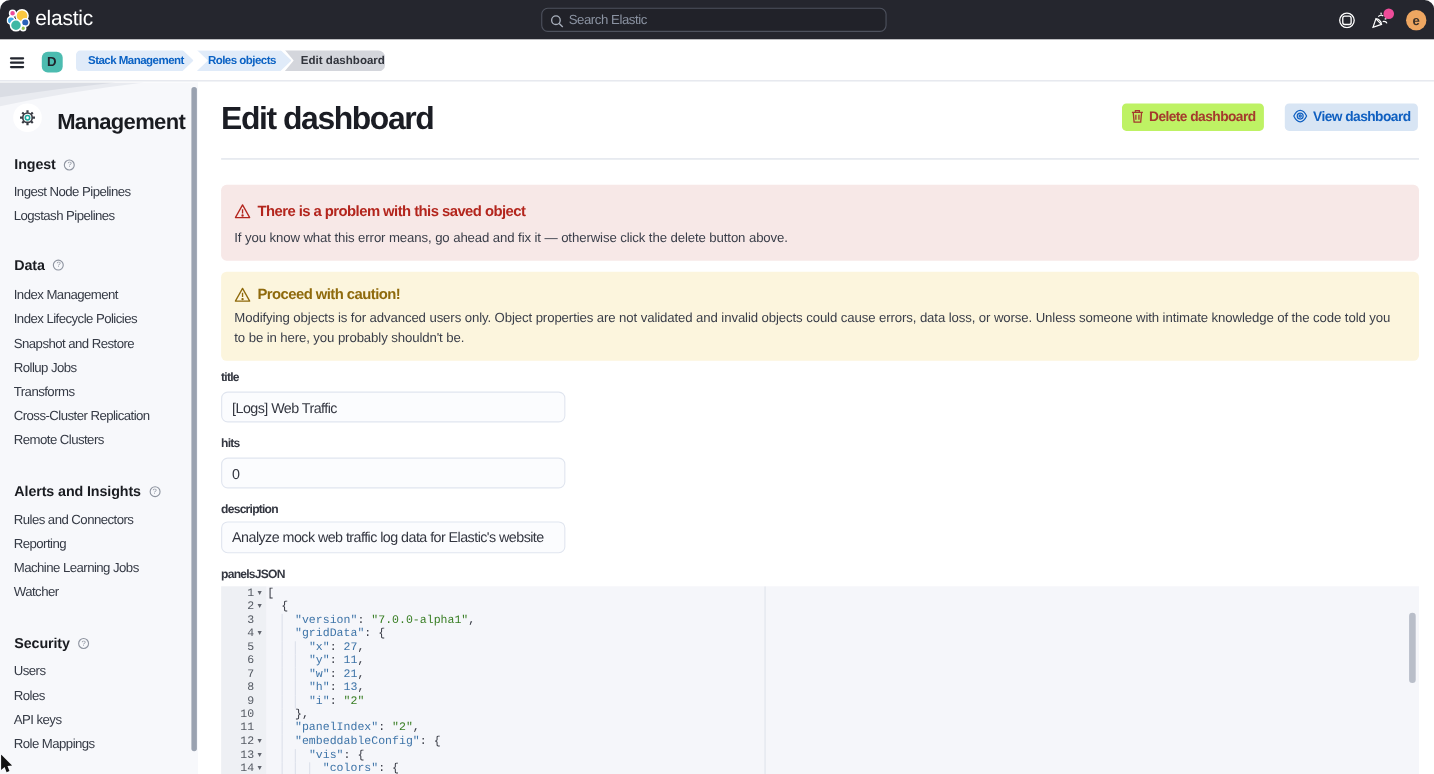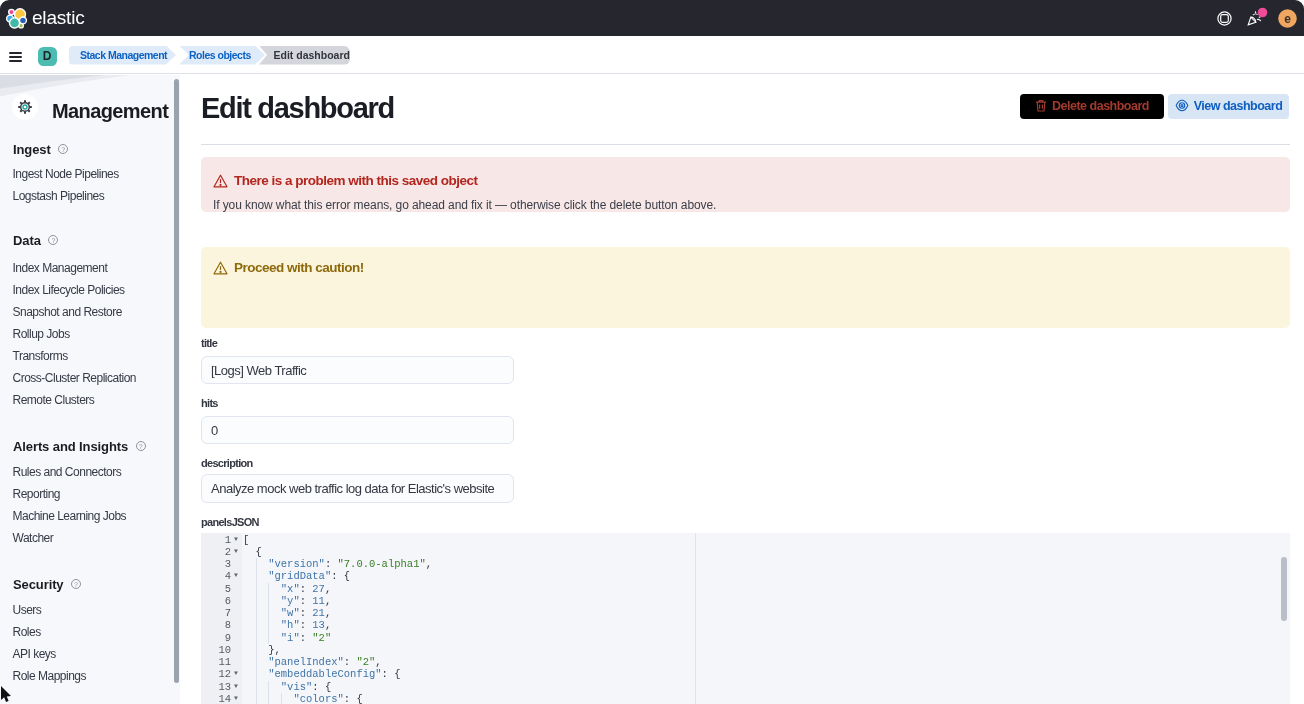--- a/index.html
+++ b/index.html
@@ -27,28 +27,28 @@
   #gearc { left:12px; top:94px; width:26px; height:26px; background:#fff; border-radius:50%; }
   #mgmt { left:52px; top:100px; font-size:20px; font-weight:bold; color:#1a1c21; letter-spacing:-0.6px; }
   .navhead { position:absolute; left:13px; font-size:13px; font-weight:bold; color:#1a1c21; letter-spacing:-0.1px; }
   .navitem { position:absolute; left:12.5px; font-size:12px; color:#353a45; letter-spacing:-0.5px; }
   .qm { display:inline-block; width:10px; height:10px; border:1px solid #8d939f; border-radius:50%; color:#8d939f; font-size:7px; font-weight:normal; text-align:center; line-height:9px; vertical-align:2px; margin-left:4px; }
 
   
   #main { left:180px; top:75px; width:1124px; height:629px; background:#fff; }
   #h1 { left:21px; font-size:29px; font-weight:bold; color:#1b1d24; letter-spacing:-1.3px; }
   .btn { position:absolute; top:18.5px; height:25px; border-radius:4px; font-size:12.5px; font-weight:bold; letter-spacing:-0.5px; line-height:25px; text-align:center; }
-  #btndel { left:840px; width:144px; background:#000000; color:#a43a2d; }
+  #btndel { left:840px; width:129px; background:#bef264; color:#a43a2d; }
   #btnview { left:988px; width:121px; background:#d8e5f4; color:#0f5fc0; }
   #divider { left:21px; top:68.5px; width:1089px; height:1px; background:#d8dde6; }
 
   .callout { position:absolute; left:21px; width:1089px; border-radius:5px; }
   .callout .ct { position:absolute; left:33px; font-size:13.5px; font-weight:bold; letter-spacing:-0.5px; }
   .callout .cb { position:absolute; left:12px; font-size:12px; color:#3a3e49; letter-spacing:-0.1px; line-height:18.4px; }
-  #cerr { top:82px; height:55px; background:#f7e8e7; }
+  #cerr { top:93px; height:69px; background:#f7e8e7; }
   #cerr .ct { color:#b3251d; }
   #cwarn { top:172px; height:81px; background:#fcf5dd; }
   #cwarn .ct { color:#8f6a0c; }
   .wicon { position:absolute; left:12px; }
 
   .flabel { position:absolute; left:21px; font-size:11px; font-weight:bold; color:#343741; letter-spacing:-0.7px; }
   .finput { position:absolute; left:21px; width:313px; height:28.5px; background:#fbfcfe; border:1px solid #e0e5ef; border-radius:6px; font-size:13px; color:#343741; line-height:27px; padding-left:9px; letter-spacing:-0.5px; }
 
   
   #editor { left:21px; top:458px; width:1089px; height:171px; background:#f5f6fa; overflow:hidden; }
@@ -71,20 +71,27 @@
     <g stroke="#fff" stroke-width="2">
       <circle cx="20.4" cy="10.6" r="8.0" fill="#fcc73f"></circle>
       <circle cx="7.9" cy="7.4" r="4.0" fill="#ee4c9a"></circle>
       <circle cx="5.9" cy="16.8" r="5.0" fill="#43a8e8"></circle>
       <circle cx="24.7" cy="19.5" r="5.0" fill="#2b62b8"></circle>
       <circle cx="21.9" cy="27.1" r="3.3" fill="#95c24c"></circle>
       <circle cx="12.4" cy="23.2" r="7.3" fill="#3fb8a5"></circle>
     </g>
   </svg>
   <div id="logoword" class="abs">elastic</div>
+  <div id="search" class="abs">
+    <svg style="position:absolute;left:7px;top:4.5px" width="13" height="13" viewBox="0 0 13 13" fill="none" stroke="#aab1bd" stroke-width="1.2">
+      <circle cx="5.4" cy="5.4" r="3.9"></circle>
+        <path d="M8.4 8.4 L11.6 11.6"></path>
+    </svg>
+    <span class="ph">Search Elastic</span>
+  </div>
 
   <svg class="abs" style="left:1217px;top:10.5px" width="15" height="15" viewBox="0 0 15 15" fill="none" stroke="#fff" stroke-width="1.2">
     <circle cx="7.5" cy="7.5" r="6.6"></circle>
     <rect x="3.7" y="3.7" width="7.6" height="7.6" rx="1.8"></rect>
   </svg>
 
   <svg class="abs" style="left:1247px;top:10px" width="16" height="16" viewBox="0 0 16 16" fill="none" stroke="#fff" stroke-width="1.1">
     <path d="M3.8 7.2 L1.2 14.8 L8.8 12.2 Z"></path>
     <path d="M3.8 7.2 C5.6 6.9 9 9 8.8 12.2"></path>
     <path d="M6 5.2 C7.2 3.8 9.4 3.6 10.6 4.6"></path>
@@ -180,20 +187,21 @@
       <div class="cb" style="top:39px">If you know what this error means, go ahead and fix it — otherwise click the delete button above.</div>
     </div>
 
     <div id="cwarn" class="callout">
       <svg class="wicon" style="top:13.5px" width="15" height="14" viewBox="0 0 15 14" fill="none" stroke="#8f6a0c" stroke-width="1.2">
         <path d="M7.5 1.2 L14 12.8 H1 Z" stroke-linejoin="round"></path>
         <path d="M7.5 5.2 V9"></path>
           <circle cx="7.5" cy="10.9" r="0.5" fill="#8f6a0c"></circle>
       </svg>
       <div class="ct" style="top:13px">Proceed with caution!</div>
+      <div class="cb" style="top:32.5px">Modifying objects is for advanced users only. Object properties are not validated and invalid objects could cause errors, data loss, or worse. Unless someone with intimate knowledge of the code told you<br>to be in here, you probably shouldn't be.</div>
     </div>
 
     <div class="flabel" style="top:262px">title</div>
     <div class="finput" style="top:280.5px">[Logs] Web Traffic</div>
     <div class="flabel" style="top:322px">hits</div>
     <div class="finput" style="top:340.7px">0</div>
     <div class="flabel" style="top:382px">description</div>
     <div class="finput" style="top:399px">Analyze mock web traffic log data for Elastic's website</div>
     <div class="flabel" style="top:440.5px">panelsJSON</div>
 

